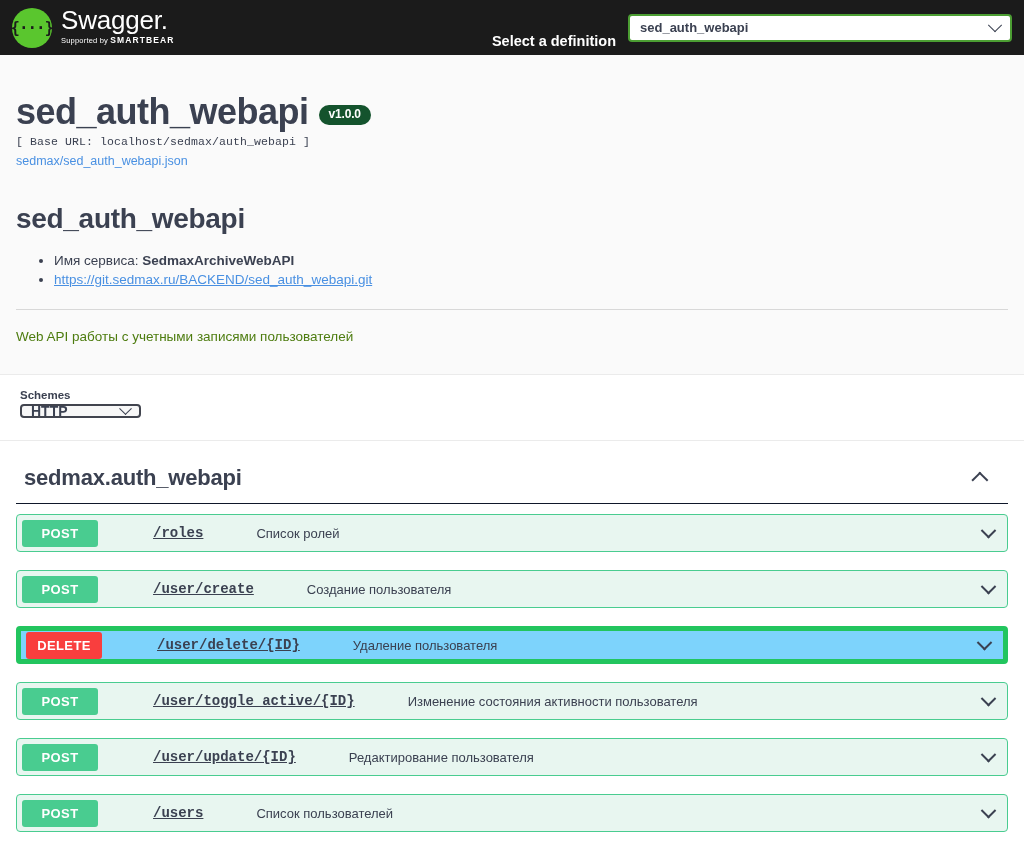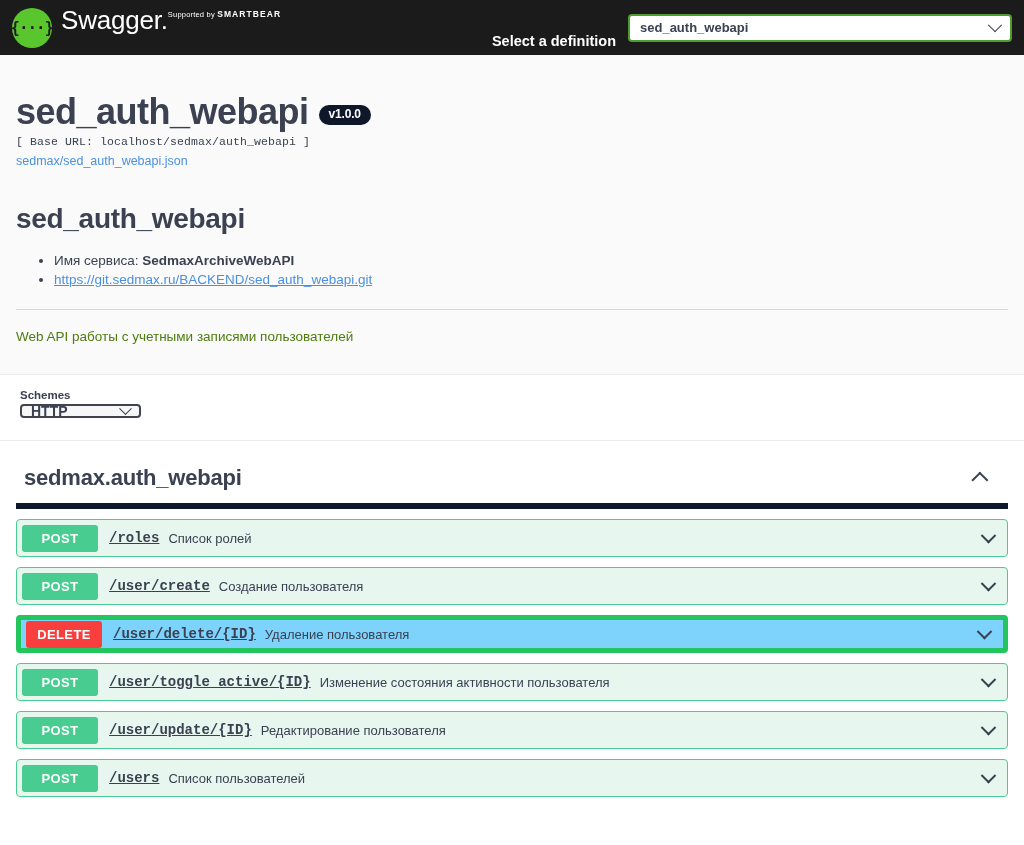--- a/index.html
+++ b/index.html
@@ -28,21 +28,21 @@
     flex: none;
   }
   .logo-mark span {
     color: #1b1b1b;
     font-family: "DejaVu Sans Mono", monospace;
     font-size: 15px;
     font-weight: bold;
     letter-spacing: -0.5px;
     line-height: 1;
   }
-  .logo-text { display: flex; flex-direction: row; justify-content: center; }
+  .logo-text { display: flex; flex-direction: column; justify-content: center; }
   .logo-title {
     color: #ffffff;
     font-size: 26px;
     font-weight: normal;
     line-height: 26px;
     letter-spacing: -0.2px;
   }
   .logo-title .dot { font-size: 26px; }
   .logo-sub {
     color: #ffffff;
@@ -99,21 +99,21 @@
   .info-inner { max-width: 1024px; padding: 0 0 0 0; }
   .api-title {
     display: flex; align-items: flex-end;
     font-size: 36px;
     color: #3b4151;
     font-weight: bold;
     line-height: 38px;
     letter-spacing: -0.5px;
   }
   .version-badge {
-    background: #0f172a;
+    background: #14532d;
     color: #ffffff;
     font-size: 12px;
     font-weight: bold;
     border-radius: 57px;
     padding: 3px 10px 4px 10px;
     margin-left: 10px;
     margin-bottom: 6px;
     line-height: 13px;
     letter-spacing: -0.2px;
   }
@@ -197,21 +197,21 @@
     border-right: 1.8px solid #3b4151;
     border-bottom: 1.8px solid #3b4151;
     transform: rotate(45deg) translate(-2px,-2px);
   }
 
   
   .tag-section { padding: 0 16px; }
   .tag-header {
     display: flex; align-items: center;
     padding: 24px 8px 12px 8px;
-    border-bottom: 6px solid #0f172a;
+    border-bottom: 1px solid #0f172a;
     cursor: pointer;
   }
   .tag-name {
     font-size: 22px;
     color: #3b4151;
     font-weight: bold;
     letter-spacing: -0.2px;
   }
   .tag-arrow {
     margin-left: auto;
@@ -221,24 +221,25 @@
     border-top: 2px solid #3b4151;
     transform: rotate(45deg) translateY(3px);
   }
 
   
   .ops { padding-top: 10px; }
   .op {
     display: flex;
     align-items: center;
     border-radius: 4px;
-    margin: 0 0 10px 0;
+    margin: 0 0 18px 0;
     height: 38px;
     padding: 0 0 0 5px;
     cursor: pointer;
+    gap: 44px;
   }
   .op.post {
     background: #e8f6f0;
     border: 1px solid #49cc90;
   }
   .op.delete {
     background: #7dd3fc;
     border: 5px solid #22c55e;
   }
   .method {

